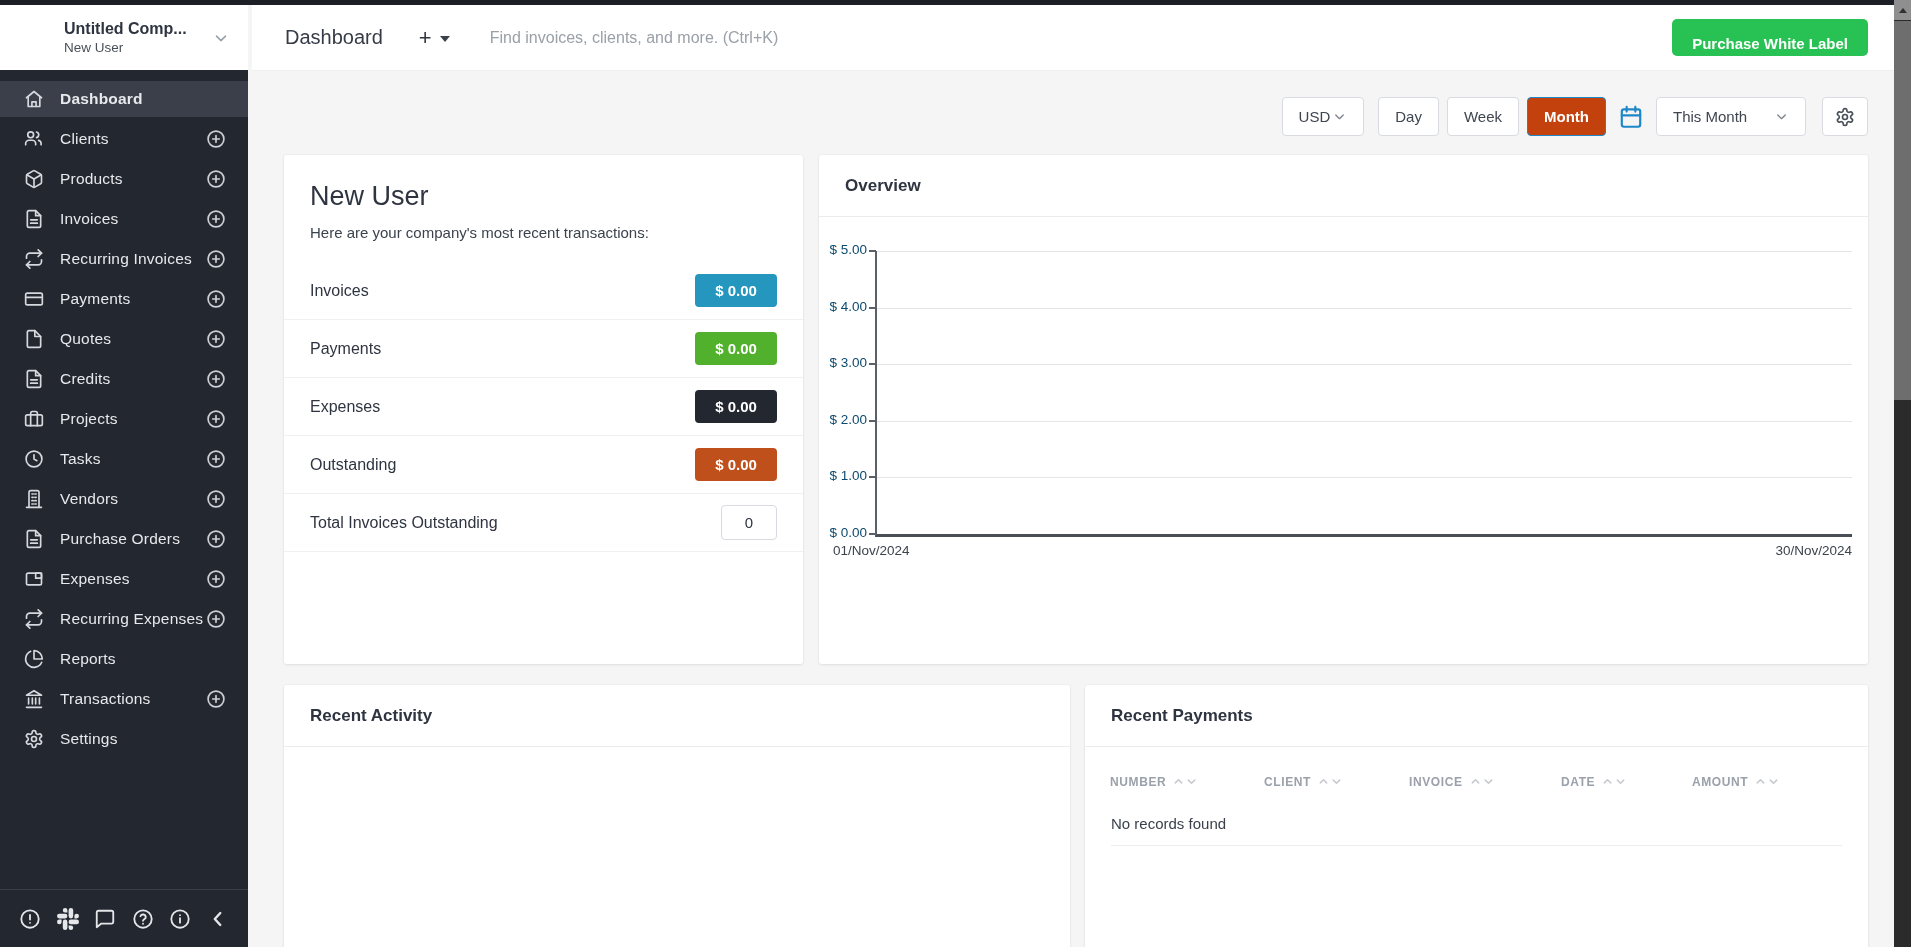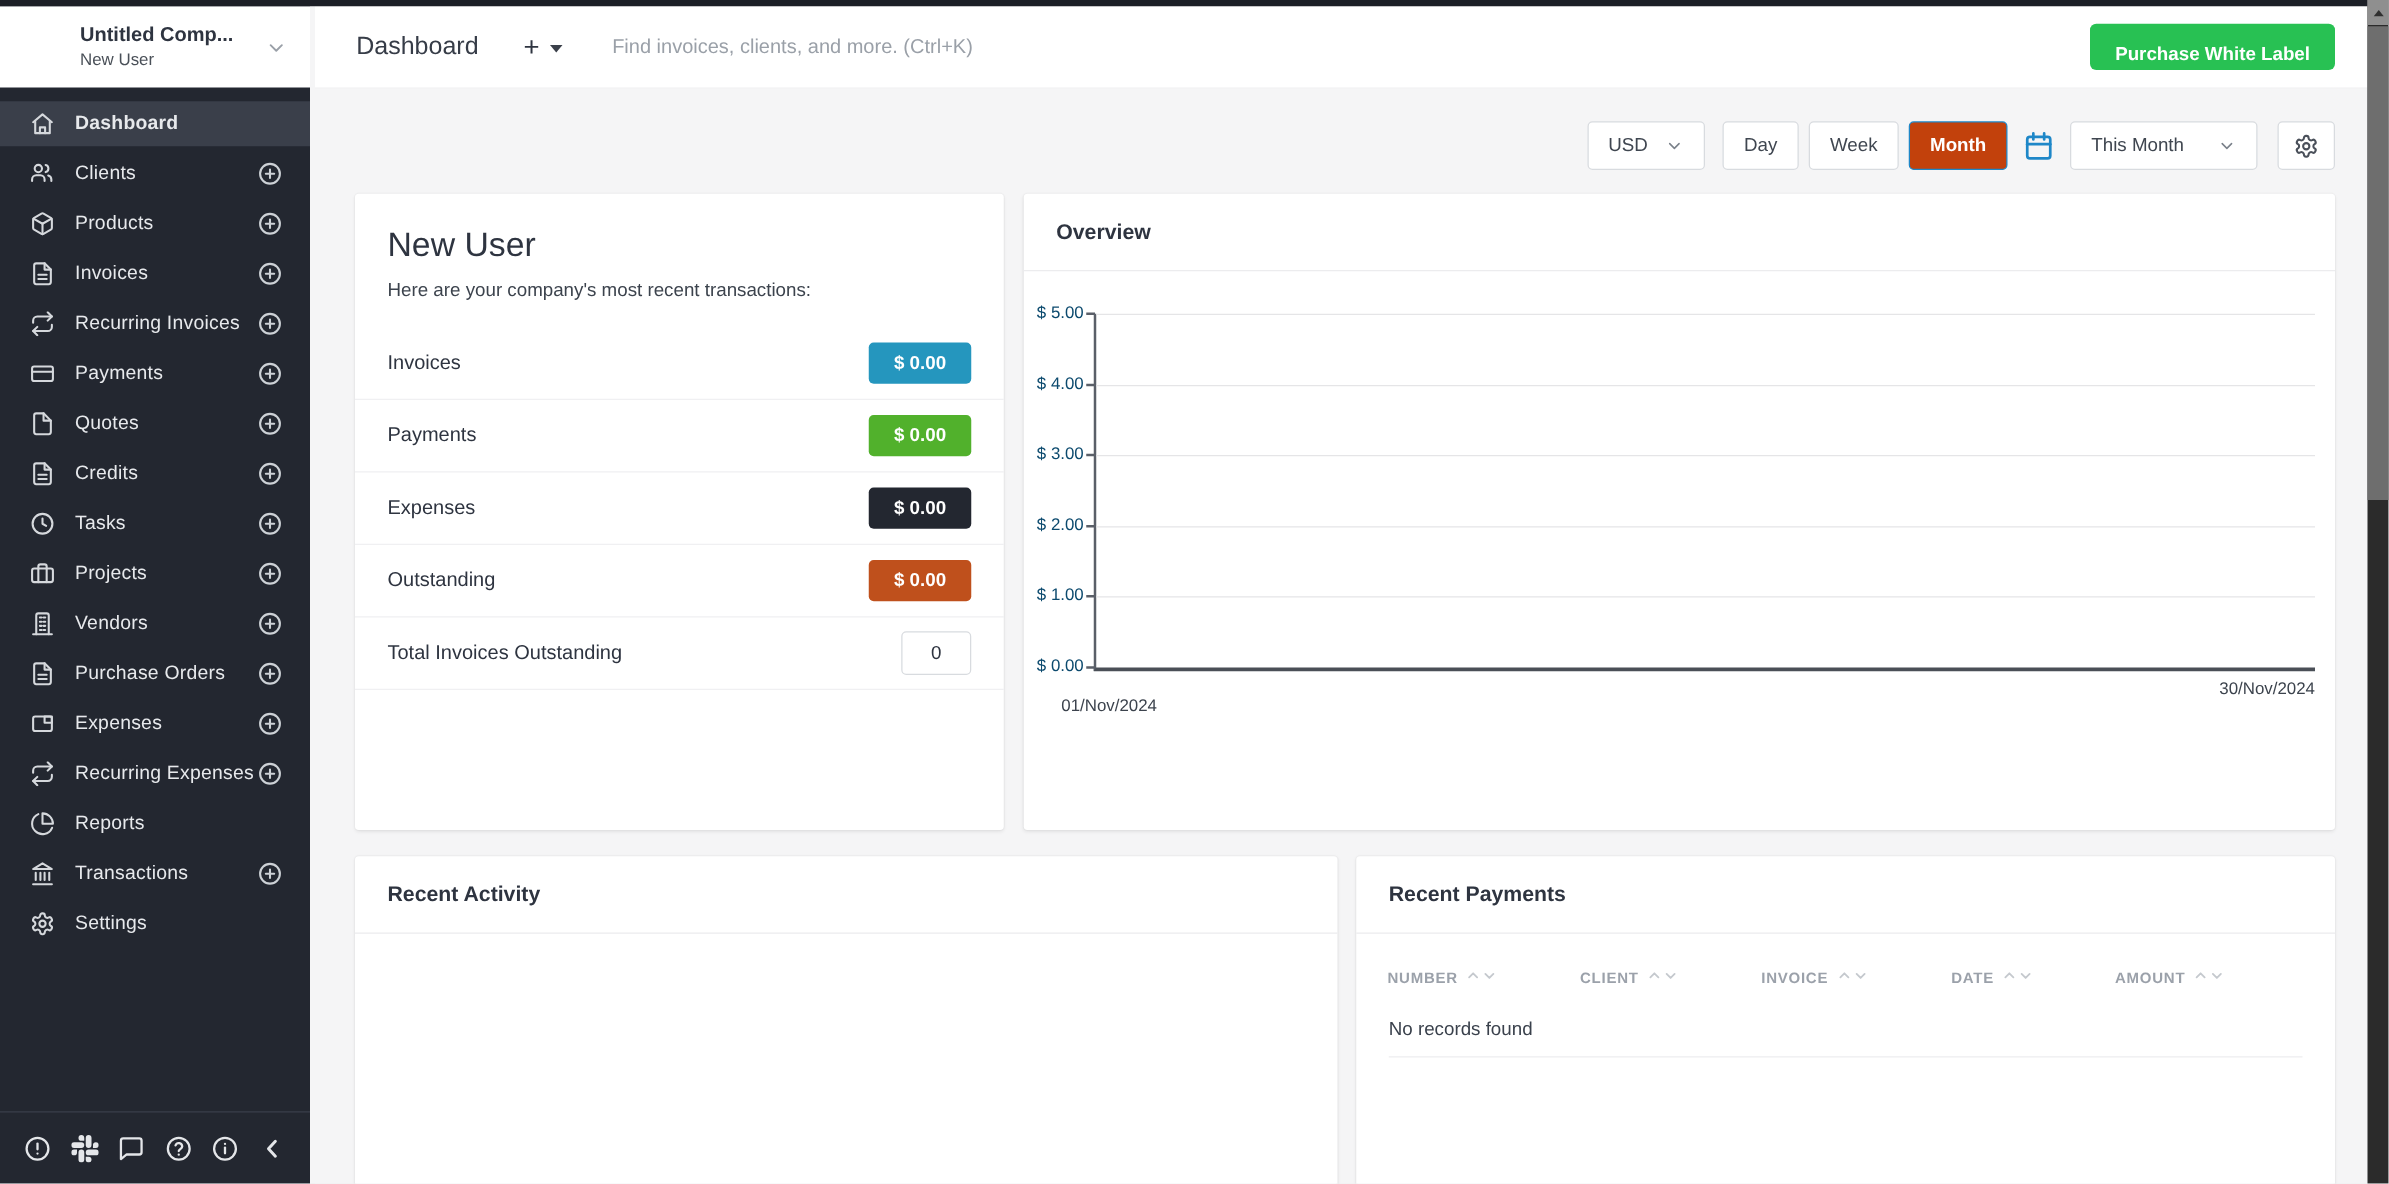--- a/index.html
+++ b/index.html
@@ -36,21 +36,21 @@
   .plus-glyph{font-size:22px;line-height:1;font-weight:400;}
   .caret-down{width:0;height:0;border-left:5px solid transparent;border-right:5px solid transparent;border-top:6px solid #3b404a;margin-left:8px;margin-top:3px;}
   .search{flex:1 1 auto;margin-left:38px;border:none;outline:none;font-size:16px;color:#3c434d;background:transparent;font-family:"Liberation Sans",sans-serif;}
   .search::placeholder{color:#9aa0a8;}
   .purchase-btn{margin-right:26px;height:37px;padding:16px 20px;background:#28c153;border:none;border-radius:5px;color:#fff;font-size:15px;font-weight:700;cursor:pointer;font-family:"Liberation Sans",sans-serif;}
 
   
   .content{position:absolute;left:252px;top:70px;right:17px;bottom:0;background:#f5f5f6;}
   .toolbar{position:absolute;top:27px;right:26px;height:39px;display:flex;align-items:center;}
   .tb-btn{height:39px;border:1px solid #d8dbdf;background:#fff;border-radius:4px;color:#3f4650;font-size:15px;display:inline-flex;align-items:center;justify-content:center;padding:0 16px;cursor:pointer;font-family:"Liberation Sans",sans-serif;}
-  .tb-select{justify-content:space-between;gap:14px;}
+  .tb-select{justify-content:space-between;gap:2px;}
   .tb-btn.range.active{background:#c2410c;border-color:#1e87c8;color:#fff;font-weight:700;}
   .chev{width:15px;height:15px;color:#7a818a;display:inline-flex;}
   .chev svg{width:15px;height:15px;}
   .gap14{width:14px;}.gap12{width:12px;}.gap16{width:16px;}
   .cal-icon{width:26px;height:26px;color:#1e87c8;display:inline-flex;cursor:pointer;}
   .cal-icon svg{width:26px;height:26px;}
   .gear-btn{width:46px;padding:0;}
   .gear-btn .gear{width:20px;height:20px;color:#4a505a;display:inline-flex;}
   .gear-btn .gear svg{width:20px;height:20px;}
 
@@ -69,21 +69,21 @@
   .w-count-box{margin-left:auto;min-width:38px;height:33px;border:1px solid #d8dbdf;border-radius:4px;background:#fff;display:inline-flex;align-items:center;justify-content:center;font-size:15px;color:#2e3440;padding:0 8px;}
 
   
   #overview-card{left:567px;top:85px;width:1049px;height:509px;}
   #chart{position:absolute;left:0;top:61px;right:0;bottom:0;}
   #plot{position:absolute;left:56px;top:35px;width:975px;height:283px;border-left:2px solid #5a5f68;border-bottom:3px solid #4a4f57;}
   .gridline{position:absolute;left:0;right:0;height:1px;background:#e5e5e7;}
   .ytick{position:absolute;left:-8px;width:7px;height:2px;background:#5a5f68;}
   .ylabel{position:absolute;left:2px;width:46px;text-align:right;font-size:13.5px;color:#0c4a6e;}
   .xlabel{position:absolute;font-size:13.5px;color:#3c434d;top:327px;}
-  .xlabel.left{left:30px;margin-top:14px;}
+  .xlabel.left{left:14px;}
   .xlabel.right{right:16px;}
 
   
   #activity-card{left:32px;top:615px;width:786px;height:330px;}
   #payments-card{left:833px;top:615px;width:783px;height:330px;}
   .pay-cols{display:grid;grid-template-columns:154px 145px 152px 131px auto;padding:26px 26px 0 25px;}
   .pay-col{display:flex;align-items:center;gap:7px;cursor:pointer;}
   .col-label{font-size:12px;font-weight:700;letter-spacing:.6px;color:#9ba1aa;}
   .sorts{display:inline-flex;gap:2px;color:#c5c9ce;}
   .sorts svg{width:11px;height:11px;}
@@ -233,40 +233,40 @@
           <span class="nav-plus">
             <svg viewBox="0 0 24 24" fill="none" stroke="currentColor" stroke-width="2" stroke-linecap="round" stroke-linejoin="round">
               <circle cx="12" cy="12" r="9.5"></circle>
               <path d="M12 8v8M8 12h8"></path>
             </svg>
           </span>
         </div>
         <div class="nav-item">
           <span class="nav-icon">
             <svg viewBox="0 0 24 24" fill="none" stroke="currentColor" stroke-width="2" stroke-linecap="round" stroke-linejoin="round">
-              <circle cx="12" cy="12" r="9.5"></circle>
-              <path d="M12 7v5l3.5 2"></path>
-            </svg>
-          </span>
-          <span class="nav-label">Tasks</span>
-          <span class="nav-plus">
-            <svg viewBox="0 0 24 24" fill="none" stroke="currentColor" stroke-width="2" stroke-linecap="round" stroke-linejoin="round">
-              <circle cx="12" cy="12" r="9.5"></circle>
-              <path d="M12 8v8M8 12h8"></path>
-            </svg>
-          </span>
-        </div>
-        <div class="nav-item">
-          <span class="nav-icon">
-            <svg viewBox="0 0 24 24" fill="none" stroke="currentColor" stroke-width="2" stroke-linecap="round" stroke-linejoin="round">
               <rect x="2" y="7" width="20" height="13" rx="2"></rect>
               <path d="M16 20V5a2 2 0 0 0-2-2h-4a2 2 0 0 0-2 2v15"></path>
             </svg>
           </span>
           <span class="nav-label">Projects</span>
+          <span class="nav-plus">
+            <svg viewBox="0 0 24 24" fill="none" stroke="currentColor" stroke-width="2" stroke-linecap="round" stroke-linejoin="round">
+              <circle cx="12" cy="12" r="9.5"></circle>
+              <path d="M12 8v8M8 12h8"></path>
+            </svg>
+          </span>
+        </div>
+        <div class="nav-item">
+          <span class="nav-icon">
+            <svg viewBox="0 0 24 24" fill="none" stroke="currentColor" stroke-width="2" stroke-linecap="round" stroke-linejoin="round">
+              <circle cx="12" cy="12" r="9.5"></circle>
+              <path d="M12 7v5l3.5 2"></path>
+            </svg>
+          </span>
+          <span class="nav-label">Tasks</span>
           <span class="nav-plus">
             <svg viewBox="0 0 24 24" fill="none" stroke="currentColor" stroke-width="2" stroke-linecap="round" stroke-linejoin="round">
               <circle cx="12" cy="12" r="9.5"></circle>
               <path d="M12 8v8M8 12h8"></path>
             </svg>
           </span>
         </div>
         <div class="nav-item">
           <span class="nav-icon">
             <svg viewBox="0 0 24 24" fill="none" stroke="currentColor" stroke-width="2" stroke-linecap="round" stroke-linejoin="round">

